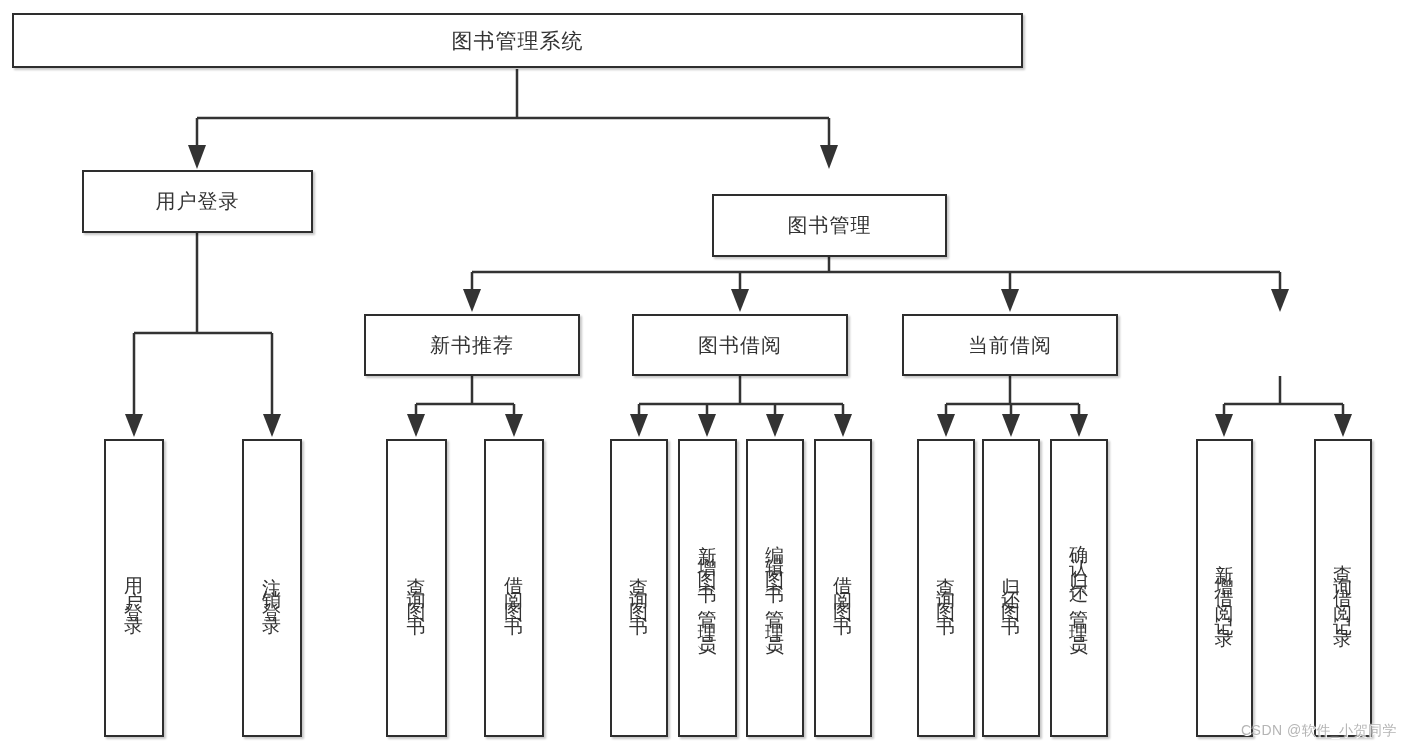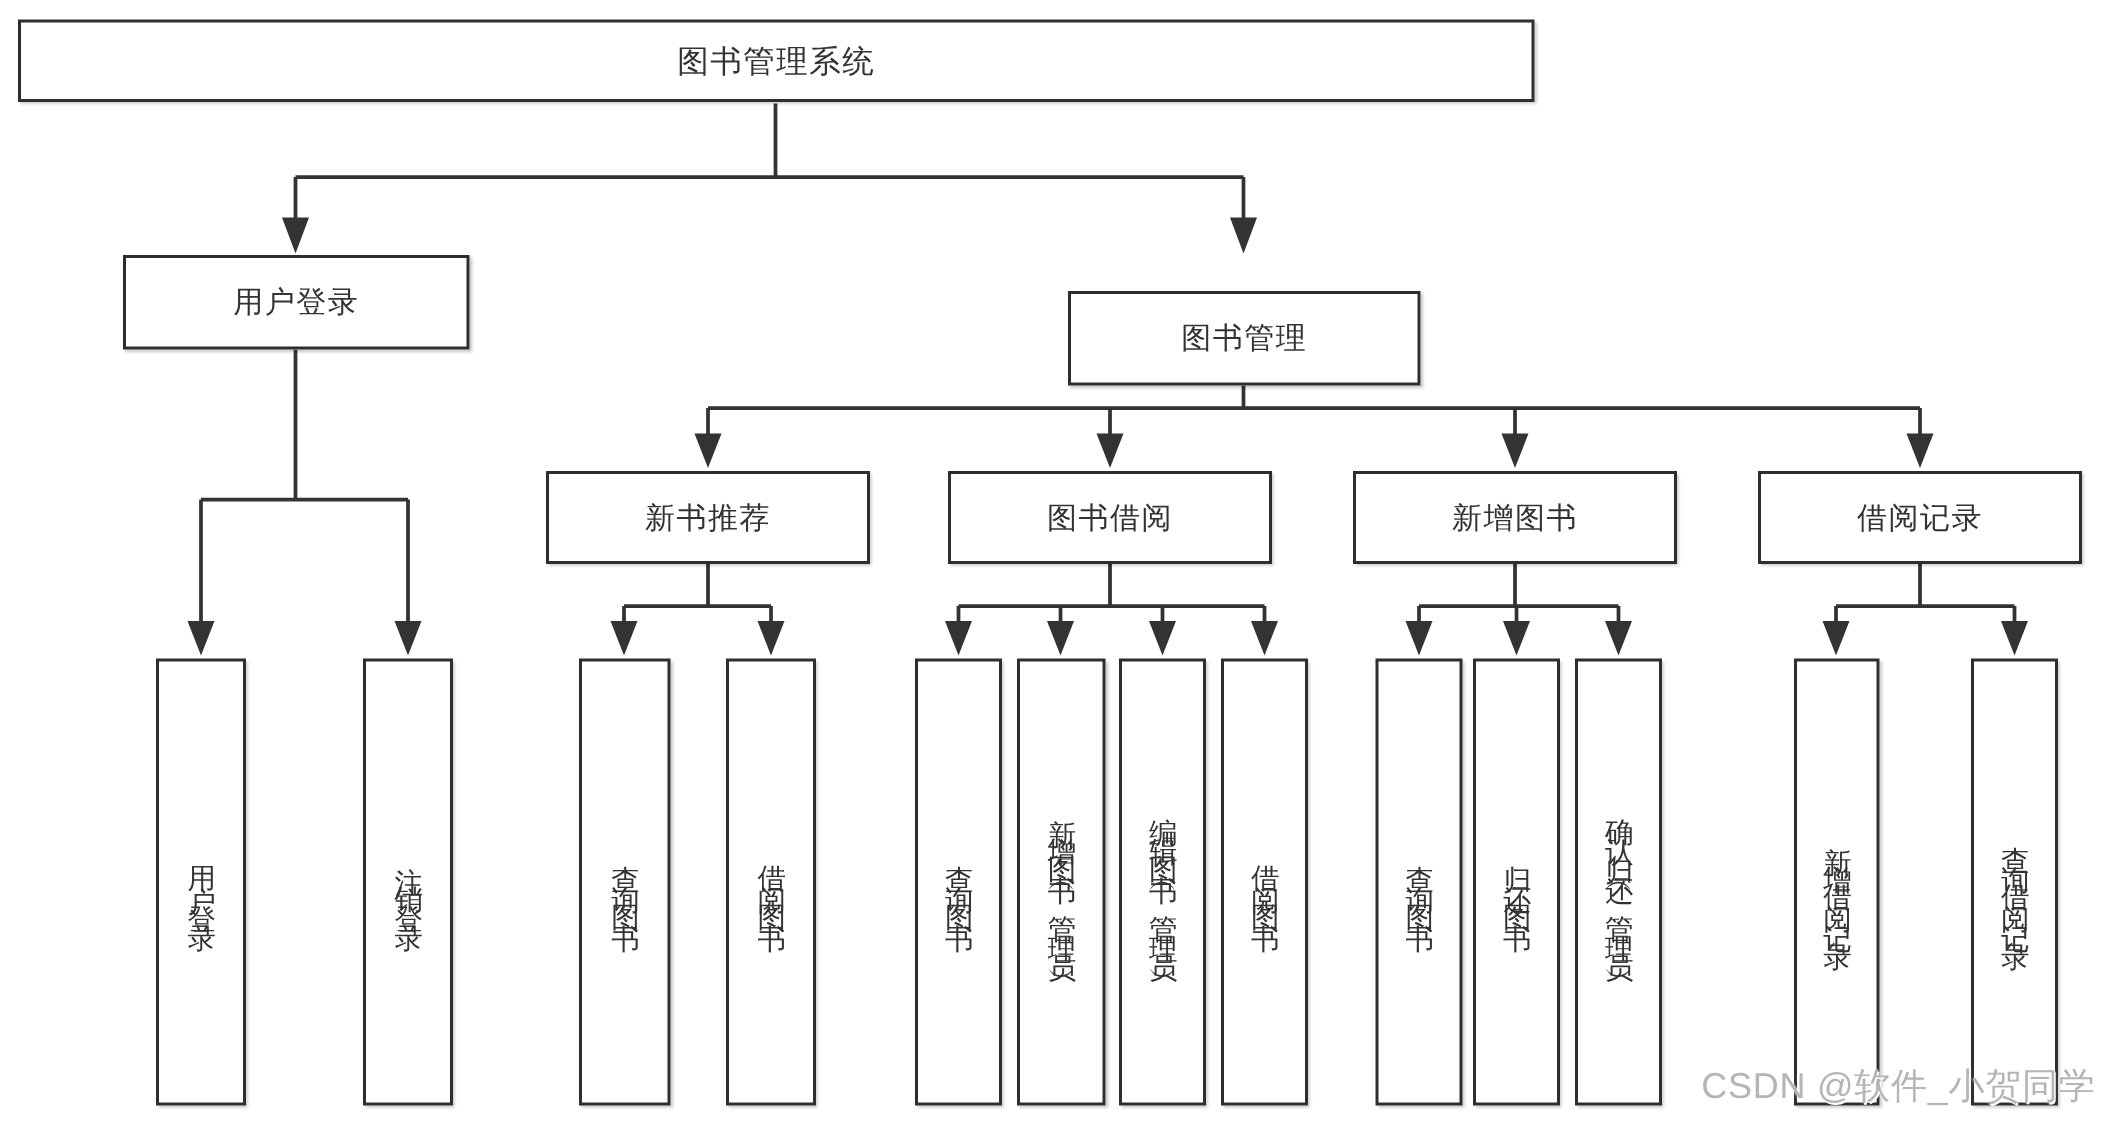--- a/index.html
+++ b/index.html
@@ -32,21 +32,21 @@
     text-orientation:mixed;
     letter-spacing:13px;
     line-height:1;
     white-space:nowrap;
   }
   .watermark{
     position:absolute;
     z-index:3;
     right:8px;
     bottom:7px;
-    font-size:24px;
+    font-size:14px;
     color:#b5b5b5;
     letter-spacing:0.5px;
     text-shadow:0 0 2px #ffffff, 1px 1px 0 #ffffff;
   }
 </style>
 </head>
 <body>
 
 <div class="canvas">
 
@@ -101,24 +101,21 @@
     <span>图书管理</span>
   </div>
 
   <div class="node hbox" style="left:632px;top:314px;width:216px;height:62px;">
     <span>图书借阅</span>
   </div>
   <div class="node hbox" style="left:364px;top:314px;width:216px;height:62px;">
     <span>新书推荐</span>
   </div>
   <div class="node hbox" style="left:902px;top:314px;width:216px;height:62px;">
-    <span>新增图书</span>
-  </div>
-  <div class="node hbox" style="left:1172px;top:314px;width:216px;height:62px;">
-    <span>借阅记录</span>
+    <span>当前借阅</span>
   </div>
 
   <div class="node vbox" style="left:104px;top:439px;width:60px;height:298px;">
     <span class="vtext">用户登录</span>
   </div>
   <div class="node vbox" style="left:242px;top:439px;width:60px;height:298px;">
     <span class="vtext">注销登录</span>
   </div>
 
   <div class="node vbox" style="left:386px;top:439px;width:61px;height:298px;">

